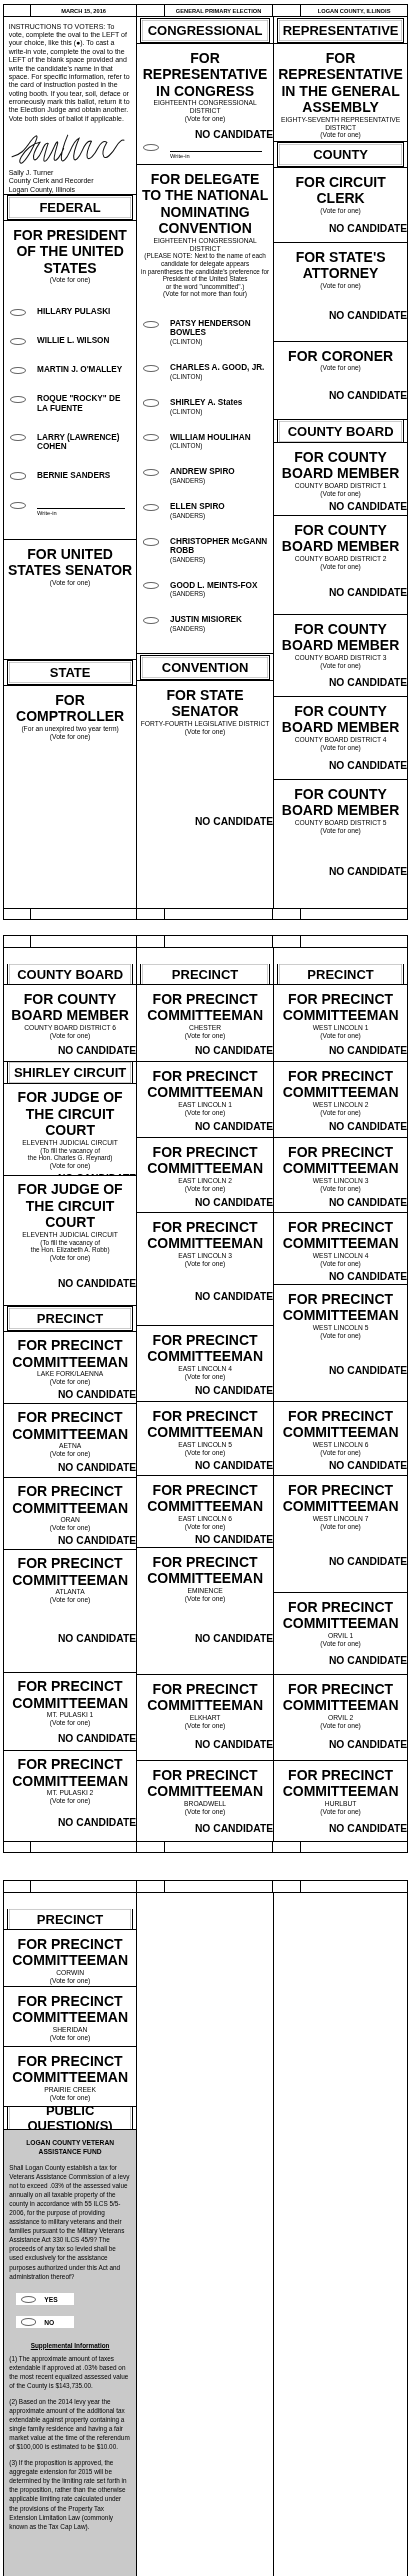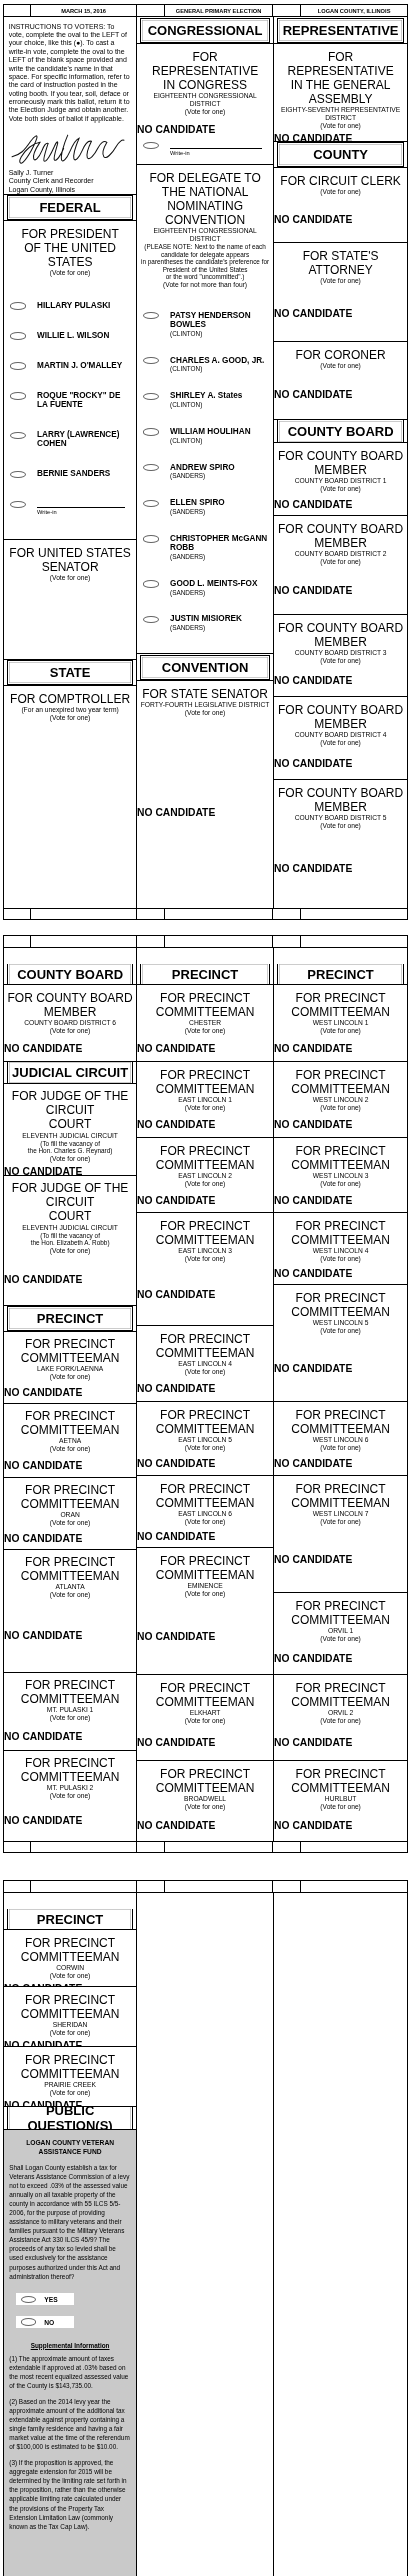--- a/index.html
+++ b/index.html
@@ -20,26 +20,26 @@
   .col.c1{flex:0 0 137px;border-left:1px solid #000;}
   .col.c2{flex:1 1 auto;border-left:1px solid #000;}
   .cols.gap .col{padding-top:15.5px;}
   .block{box-sizing:border-box;border-bottom:1px solid #000;overflow:hidden;display:flex;flex-direction:column;}
   .col .block:last-child{flex:1 1 auto !important;border-bottom:none;}
   .section{align-items:center;justify-content:center;padding:2.6px 3.1px;}
   .shead{width:100%;box-sizing:border-box;border:0.5px solid #000;
          box-shadow:inset 0 0 0 1px #fff, inset 0 0 0 1.5px #9a9a9a;
          padding:4.1px 2.1px;text-align:center;font-weight:bold;font-size:13px;background:#fff;}
   .chead{padding:5.2px 3.1px 0;text-align:center;line-height:1.18;flex:0 0 auto;}
-  .office{font-weight:normal;font-size:12px;}
+  .office{font-weight:bold;font-size:14px;}
   .sub{font-size:6.7px;}
   .note{font-size:6.4px;}
   .vote{font-size:6.7px;}
   .cbody{display:flex;flex-direction:column;justify-content:space-evenly;flex:1 1 auto;padding:3.1px 0;}
-  .nocand{font-weight:bold;font-size:10.3px;text-align:left;}
+  .nocand{font-weight:bold;font-size:10.3px;text-align:right;}
   .crow{display:flex;align-items:flex-start;padding-left:6.2px;padding-right:3.1px;}
   .oval{flex:0 0 15.5px;width:15.5px;height:7.2px;border:0.8px solid #666;border-radius:50%;
         margin-top:1.5px;background:#fff;box-sizing:border-box;}
   .cname-wrap{margin-left:11.3px;}
   .cname{font-weight:bold;font-size:8.2px;line-height:1.12;}
   .cpref{font-size:6.4px;margin-top:0.5px;}
   .wline-wrap{margin-left:11.3px;flex:1 1 auto;padding-right:8.2px;}
   .wline{border-bottom:0.8px solid #000;height:8.2px;}
   .wlabel{font-size:5.7px;margin-top:1px;}
   .instr{padding:5.2px 4.6px;border-bottom:1px solid #000;}
@@ -396,21 +396,21 @@
             <div class="chead">
               <div class="office">FOR COUNTY BOARD MEMBER</div>
               <div class="sub">COUNTY BOARD DISTRICT 6</div>
               <div class="vote">(Vote for one)</div>
             </div>
             <div class="cbody">
               <div class="nocand">NO CANDIDATE</div>
             </div>
           </div>
           <div class="block section" style="flex: 0 0 21.6px;">
-            <div class="shead"><span>JUDICIAL CIRCUIT</span></div>
+            <div class="shead"><span>SHIRLEY CIRCUIT</span></div>
           </div>
           <div class="block contest" style="flex: 0 0 92px;">
             <div class="chead">
               <div class="office">FOR JUDGE OF THE CIRCUIT</div>
               <div class="office">COURT</div>
               <div class="sub">ELEVENTH JUDICIAL CIRCUIT</div>
               <div class="note">(To fill the vacancy of</div>
               <div class="note">the Hon. Charles G. Reynard)</div>
               <div class="vote">(Vote for one)</div>
             </div>

